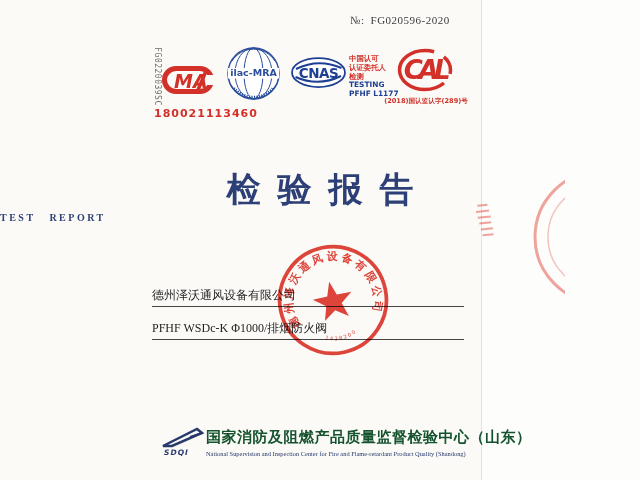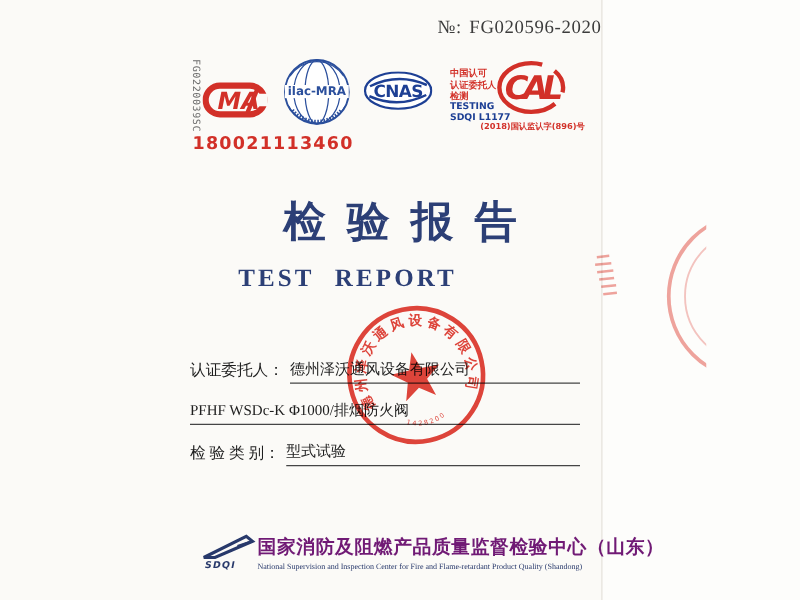--- a/index.html
+++ b/index.html
@@ -2,55 +2,55 @@
 <html><head>
 <meta charset="utf-8">
 <style>
   html,body{margin:0;padding:0;}
   body{width:640px;height:480px;overflow:hidden;background:#fbfaf7;
        font-family:"Liberation Serif","DejaVu Serif",serif;}
   .page{position:relative;width:640px;height:480px;background:#fbfaf7;}
   .right-strip{position:absolute;left:481px;top:0;width:159px;height:480px;
        background:#fdfdfb;border-left:1px solid #e5e2dc;}
   
-  .serial{position:absolute;left:350px;top:14px;font-size:15px;color:#3c3c3c;letter-spacing:.5px;}
+  .serial{position:absolute;left:350px;top:14px;font-size:11px;color:#3c3c3c;letter-spacing:.5px;}
   .serial .num{margin-left:6px;}
   
   .side-code{position:absolute;left:118px;top:72px;width:78px;text-align:center;
        transform:rotate(90deg);font-family:"DejaVu Sans Mono",monospace;
        font-size:8px;color:#6d6d6d;letter-spacing:.5px;}
   
   .logo{position:absolute;}
   .cma-num{position:absolute;left:154px;top:107px;width:68px;text-align:center;
-       font-family:"DejaVu Sans",sans-serif;font-size:14px;font-weight:bold;
+       font-family:"DejaVu Sans",sans-serif;font-size:11px;font-weight:bold;
        color:#d23028;letter-spacing:1px;}
   .cnas-block{position:absolute;left:349px;top:55px;line-height:8.8px;
-       font-family:"DejaVu Sans",sans-serif;font-size:7.4px;font-weight:bold;margin-left:11px;}
+       font-family:"DejaVu Sans",sans-serif;font-size:7.4px;font-weight:bold;}
   .cnas-block .cn{color:#d23028;}
   .cnas-block .en{color:#1d3f94;}
   .cal-caption{position:absolute;left:384px;top:97px;width:84px;text-align:center;
        font-family:"DejaVu Sans",sans-serif;font-size:6.6px;color:#d23028;font-weight:bold;}
   
-  .title-cn{position:absolute;left:0;top:155px;width:640px;text-align:center;
+  .title-cn{position:absolute;left:0;top:167px;width:640px;text-align:center;
        font-size:34px;font-weight:bold;color:#2c3f76;letter-spacing:17px;padding-left:17px;box-sizing:border-box;}
-  .title-en{position:absolute;left:0;top:212px;width:556px;text-align:center;
-       font-size:20px;font-weight:bold;color:#2c3f76;letter-spacing:2.5px;word-spacing:9px;}
+  .title-en{position:absolute;left:0;top:212px;width:556px;
+       font-size:10px;font-weight:bold;color:#2c3f76;letter-spacing:2.5px;word-spacing:9px;}
   
   .form{position:absolute;left:152px;top:289px;width:312px;}
   .frow{display:flex;align-items:flex-end;margin-bottom:15px;height:18px;}
   .flabel{flex:0 0 auto;font-size:12.5px;color:#1e1e1e;margin-right:5px;padding-bottom:2px;}
   .fvalue{flex:1 1 auto;font-size:12px;color:#1e1e1e;border-bottom:1px solid #454545;
        padding-bottom:2px;white-space:nowrap;overflow:hidden;}
   
   .stamp{position:absolute;left:276px;top:243px;width:114px;height:114px;
        transform:rotate(-12deg);opacity:.9;mix-blend-mode:multiply;}
   .partial-stamp{position:absolute;left:455px;top:165px;opacity:.85;mix-blend-mode:multiply;}
   
   .footer-cn{position:absolute;left:206px;top:428px;width:260px;font-size:15px;
-       font-weight:bold;color:#701a75;letter-spacing:.5px;white-space:nowrap;}
+       font-weight:bold;color:#14532d;letter-spacing:.5px;white-space:nowrap;}
   .footer-en{position:absolute;left:206px;top:450px;width:270px;font-size:6.4px;
        color:#28396b;white-space:nowrap;font-family:"Liberation Serif",serif;}
   .sdqi{position:absolute;left:160px;top:426px;}
   svg text{font-family:"DejaVu Sans",sans-serif;}
 </style>
 </head>
 <body>
 
 <div class="page">
   <div class="right-strip"></div>
@@ -85,43 +85,38 @@
     <path d="M10,24 Q55,2 101,22" fill="none" stroke="#1d3f94" stroke-width="4"></path>
     <path d="M9,40 Q55,60 100,38" fill="none" stroke="#1d3f94" stroke-width="4"></path>
     <text x="55" y="41" text-anchor="middle" font-size="27" font-weight="bold" fill="#1d3f94" letter-spacing="-1">CNAS</text>
   </svg>
 
   <div class="cnas-block">
     <div class="cn">中国认可</div>
     <div class="cn">认证委托人</div>
     <div class="cn">检测</div>
     <div class="en">TESTING</div>
-    <div class="en">SDQI L1177</div>
+    <div class="en">PFHF L1177</div>
   </div>
 
   <svg class="logo" style="left:397px;top:48px" width="56" height="44" viewBox="0 0 112 88">
     <ellipse cx="56" cy="44" rx="51" ry="39" fill="none" stroke="#d23028" stroke-width="7" stroke-dasharray="200,22" stroke-dashoffset="-30"></ellipse>
     <text x="56" y="62" text-anchor="middle" font-size="52" font-weight="bold" font-style="italic" fill="#d23028" letter-spacing="-9">CAL</text>
   </svg>
-  <div class="cal-caption">(2018)国认监认字(896)号</div>
+  <div class="cal-caption">(2018)国认监认字(289)号</div>
 
   <div class="title-cn">检验报告</div>
   <div class="title-en">TEST REPORT</div>
 
   <div class="form">
     <div class="frow">
-      <span class="flabel">认证委托人：</span>
       <span class="fvalue">德州泽沃通风设备有限公司</span>
     </div>
     <div class="frow">
       <span class="fvalue">PFHF WSDc-K Φ1000/排烟防火阀</span>
-    </div>
-    <div class="frow">
-      <span class="flabel">检 验 类 别：</span>
-      <span class="fvalue">型式试验</span>
     </div>
   </div>
 
   <svg class="stamp" viewBox="0 0 110 110">
     <defs>
       <path id="arcTop" d="M21,76 A39.5,39.5 0 1 1 89,76" fill="none"></path>
       <path id="arcBot" d="M33,86 A34,34 0 0 0 77,86" fill="none"></path>
     </defs>
     <circle cx="55" cy="55" r="51.5" fill="none" stroke="#de3026" stroke-width="3.6"></circle>
     <path d="M55,37 L59.7,50.5 L74,50.8 L62.6,59.5 L66.8,73.2 L55,65 L43.2,73.2 L47.4,59.5 L36,50.8 L50.3,50.5 Z" fill="#de3026"></path>

